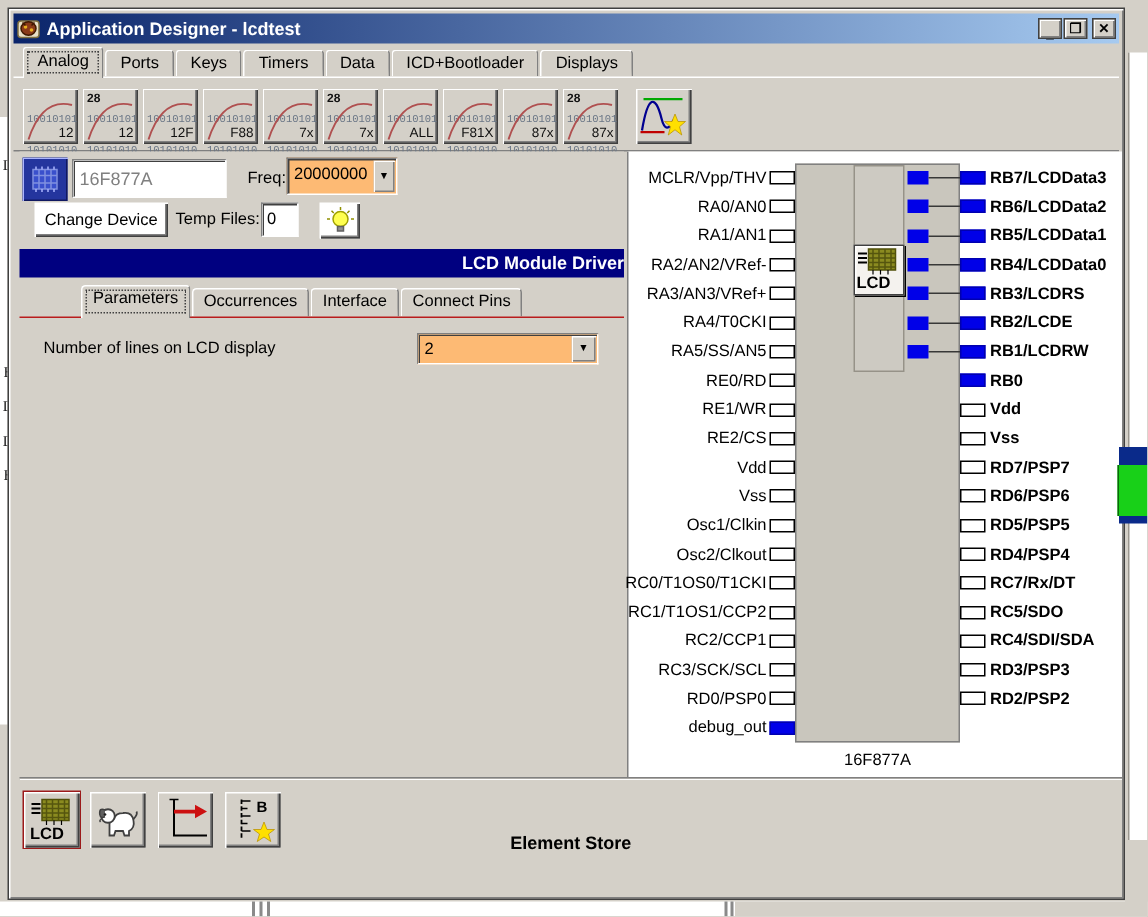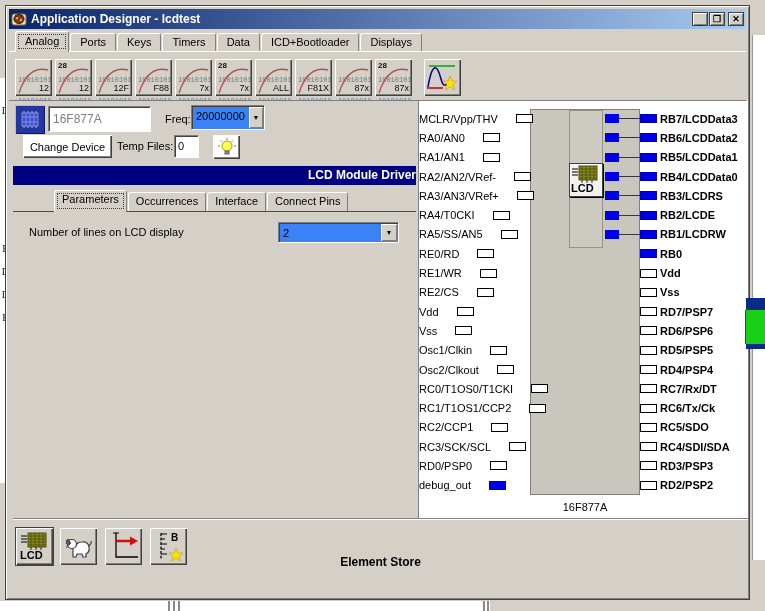--- a/index.html
+++ b/index.html
@@ -65,21 +65,21 @@
 
   
   .btn3d { background: #ffffff; box-shadow: inset 1px 1px 0 #ffffff, inset -1px -1px 0 #404040, inset -2px -2px 0 #808080;
            border: none; font: 11px "Liberation Sans", sans-serif; color: #000; }
   .field { background: #ffffff; border: 1px solid; border-color: #808080 #ffffff #ffffff #808080;
            box-shadow: inset 1px 1px 0 #404040; font: 11px "Liberation Sans", sans-serif; }
   .chip-btn { position: absolute; left: 2px; top: 4px; width: 30px; height: 29px; display: flex; align-items: center; justify-content: center;
               background: #24359e; box-shadow: inset 1px 1px 0 #aab4ff, inset -1px -1px 0 #101860; }
   .device-field { position: absolute; left: 35px; top: 5px; width: 103px; height: 26px; color: #808080; font-size: 12px; padding: 5px 4px; }
   .lbl-plain { position: absolute; font-size: 11px; color: #000; white-space: nowrap; }
-  .combo { position: absolute; display: flex; background: #3b82f6; border: 1px solid; border-color: #808080 #ffffff #ffffff #808080; box-shadow: inset 1px 1px 0 #404040; }
+  .combo { position: absolute; display: flex; background: #fdba74; border: 1px solid; border-color: #808080 #ffffff #ffffff #808080; box-shadow: inset 1px 1px 0 #404040; }
   .combo .val { flex: 1; font-size: 11px; padding: 4px 3px 0 4px; color: #000; }
   .combo .drop { width: 16px; margin: 1px; background: #d4d0c8; box-shadow: inset 1px 1px 0 #ffffff, inset -1px -1px 0 #808080;
                  display: flex; align-items: center; justify-content: center; font-size: 7px; color: #000; }
   .freq-combo { left: 178px; top: 4px; width: 74px; height: 25px; }
   .change-btn { position: absolute; left: 10px; top: 34px; width: 89px; height: 23px; }
   .temp-field { position: absolute; left: 161px; top: 34px; width: 25px; height: 23px; padding: 4px 3px; color: #000; }
   .bulb-btn { position: absolute; left: 200px; top: 34px; width: 27px; height: 24px; display: flex; align-items: center; justify-content: center; }
 
   
   .module-header { position: absolute; left: 0; top: 65px; width: 403px; height: 19px; background: #000080;
@@ -93,21 +93,21 @@
 
   
   .chip-body { position: absolute; left: 111px; top: 8px; width: 110px; height: 386px; background: #c9c6bd; border: 1px solid #808080; }
   .element-box { position: absolute; left: 150px; top: 9px; width: 34px; height: 138px; background: #cdcac2; border: 1px solid #969288; }
   .lcd-icon { position: absolute; left: 150px; top: 62px; width: 34px; height: 34px; background: #f4f2ee;
               border: 1px solid #404040; box-shadow: 1px 1px 0 #000, inset 1px 1px 0 #ffffff; }
   .pin-col { position: absolute; top: 8px; display: flex; flex-direction: column; }
   .pin-col.left { left: 0; width: 111px; }
   .pin-col.right { left: 186px; width: 144px; }
   .pin-row { height: 19.3px; display: flex; align-items: center; }
-  .pin-col.left .pin-row { justify-content: flex-start; gap: 16px; }
+  .pin-col.left .pin-row { justify-content: flex-end; }
   .pin-label { font-size: 11px; color: #000; white-space: nowrap; }
   .pin-col.left .pin-label { margin-right: 2px; }
   .pin-col.right .pin-label { margin-left: 3px; font-weight: bold; }
   .pin-box { width: 17px; height: 9px; background: #ffffff; border: 1px solid #000; flex: none; }
   .pin-row.active .pin-box { background: #0000e8; border-color: #0000b0; }
   .connector-sq { width: 14px; height: 9px; background: #0000e8; flex: none; visibility: hidden; }
   .connector-ln { width: 21px; height: 1px; background: #383838; flex: none; visibility: hidden; }
   .pin-row.connected .connector-sq, .pin-row.connected .connector-ln { visibility: visible; }
   .chip-name { position: absolute; left: 111px; top: 400px; width: 110px; text-align: center; font-size: 11px; color: #000; }
 
@@ -630,26 +630,20 @@
               <span class="pin-label">RD4/PSP4</span>
             </div>
 
             <div class="pin-row">
               <div class="connector-sq"></div>
               <div class="connector-ln"></div>
               <div class="pin-box"></div>
               <span class="pin-label">RC7/Rx/DT</span>
             </div>
 
-            <div class="pin-row">
-              <div class="connector-sq"></div>
-              <div class="connector-ln"></div>
-              <div class="pin-box"></div>
-              <span class="pin-label">RC6/Tx/Ck</span>
-            </div>
 
             <div class="pin-row">
               <div class="connector-sq"></div>
               <div class="connector-ln"></div>
               <div class="pin-box"></div>
               <span class="pin-label">RC5/SDO</span>
             </div>
 
             <div class="pin-row">
               <div class="connector-sq"></div>

